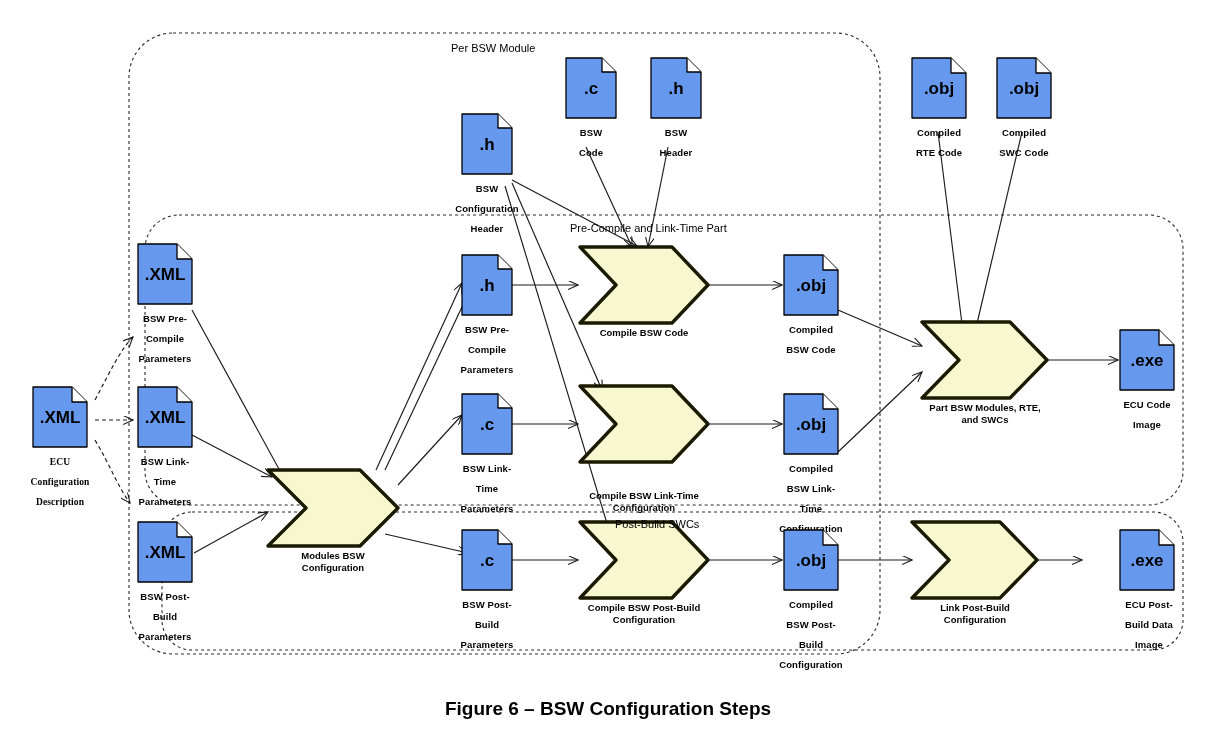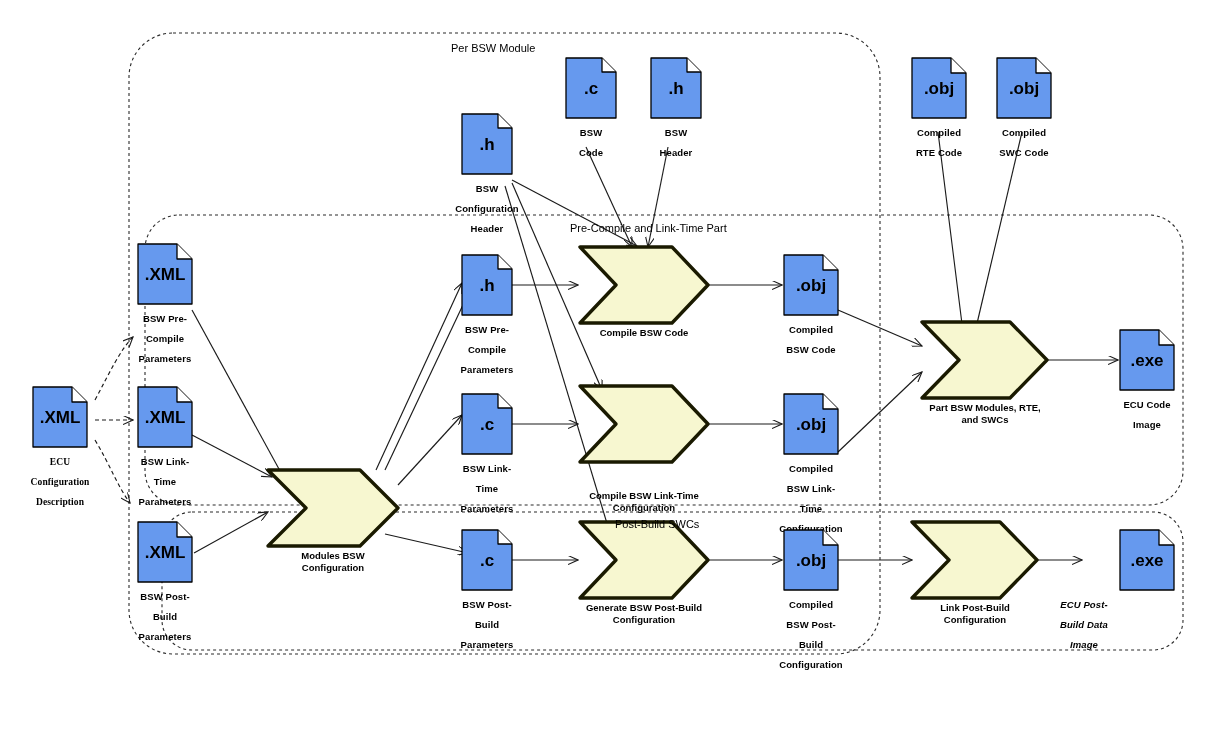--- a/index.html
+++ b/index.html
@@ -266,34 +266,35 @@
   <div class="file-label" style="left:1087px;top:395px;width:120px;white-space:pre-line;"><span>ECU Code
 Image</span></div>
 
   <div class="node" style="left:1119px;top:529px;">
     <svg width="56" height="62">
       <path d="M1,1 L40,1 L55,16 L55,61 L1,61 Z" fill="#6699ee" stroke="#000" stroke-width="1.3" stroke-linejoin="round"></path>
       <path d="M40,1 L40,16 L55,16" fill="#ffffff" stroke="#000" stroke-width="1.3" stroke-linejoin="round"></path>
     </svg>
     <div class="ftext" style="top:22px;font-size:17px;">.exe</div>
   </div>
-  <div class="file-label" style="left:1024px;top:595px;width:120px;white-space:pre-line;font-style:italic;"><span>ECU Post-
+  <div class="file-label" style="left:1089px;top:595px;width:120px;white-space:pre-line;"><span>ECU Post-
 Build Data
 Image</span></div>
 
   <div class="proc-label" style="left:273px;top:550px;width:120px;white-space:pre-line;"><span>Modules BSW
 Configuration</span></div>
   <div class="proc-label" style="left:584px;top:327px;width:120px;white-space:pre-line;text-align:center;"><span>Compile BSW Code</span></div>
   <div class="proc-label" style="left:574px;top:466px;width:140px;white-space:pre-line;margin-top:24px;"><span>Compile BSW Link-Time
 Configuration</span></div>
-  <div class="proc-label" style="left:574px;top:602px;width:140px;white-space:pre-line;"><span>Generate BSW Post-Build
+  <div class="proc-label" style="left:574px;top:602px;width:140px;white-space:pre-line;"><span>Compile BSW Post-Build
 Configuration</span></div>
   <div class="proc-label" style="left:909px;top:402px;width:152px;white-space:pre-line;"><span>Part BSW Modules, RTE,
 and SWCs</span></div>
   <div class="proc-label" style="left:905px;top:602px;width:140px;white-space:pre-line;"><span>Link Post-Build
 Configuration</span></div>
 
   <div class="group-label" style="left:451px;top:42px;">Per BSW Module</div>
   <div class="group-label" style="left:570px;top:222px;">Pre-Compile and Link-Time Part</div>
   <div class="group-label" style="left:615px;top:518px;">Post-Build SWCs</div>
 
+  <div class="caption" style="top:698px;">Figure 6 – BSW Configuration Steps</div>
 
 </div>
 
 </body></html>

